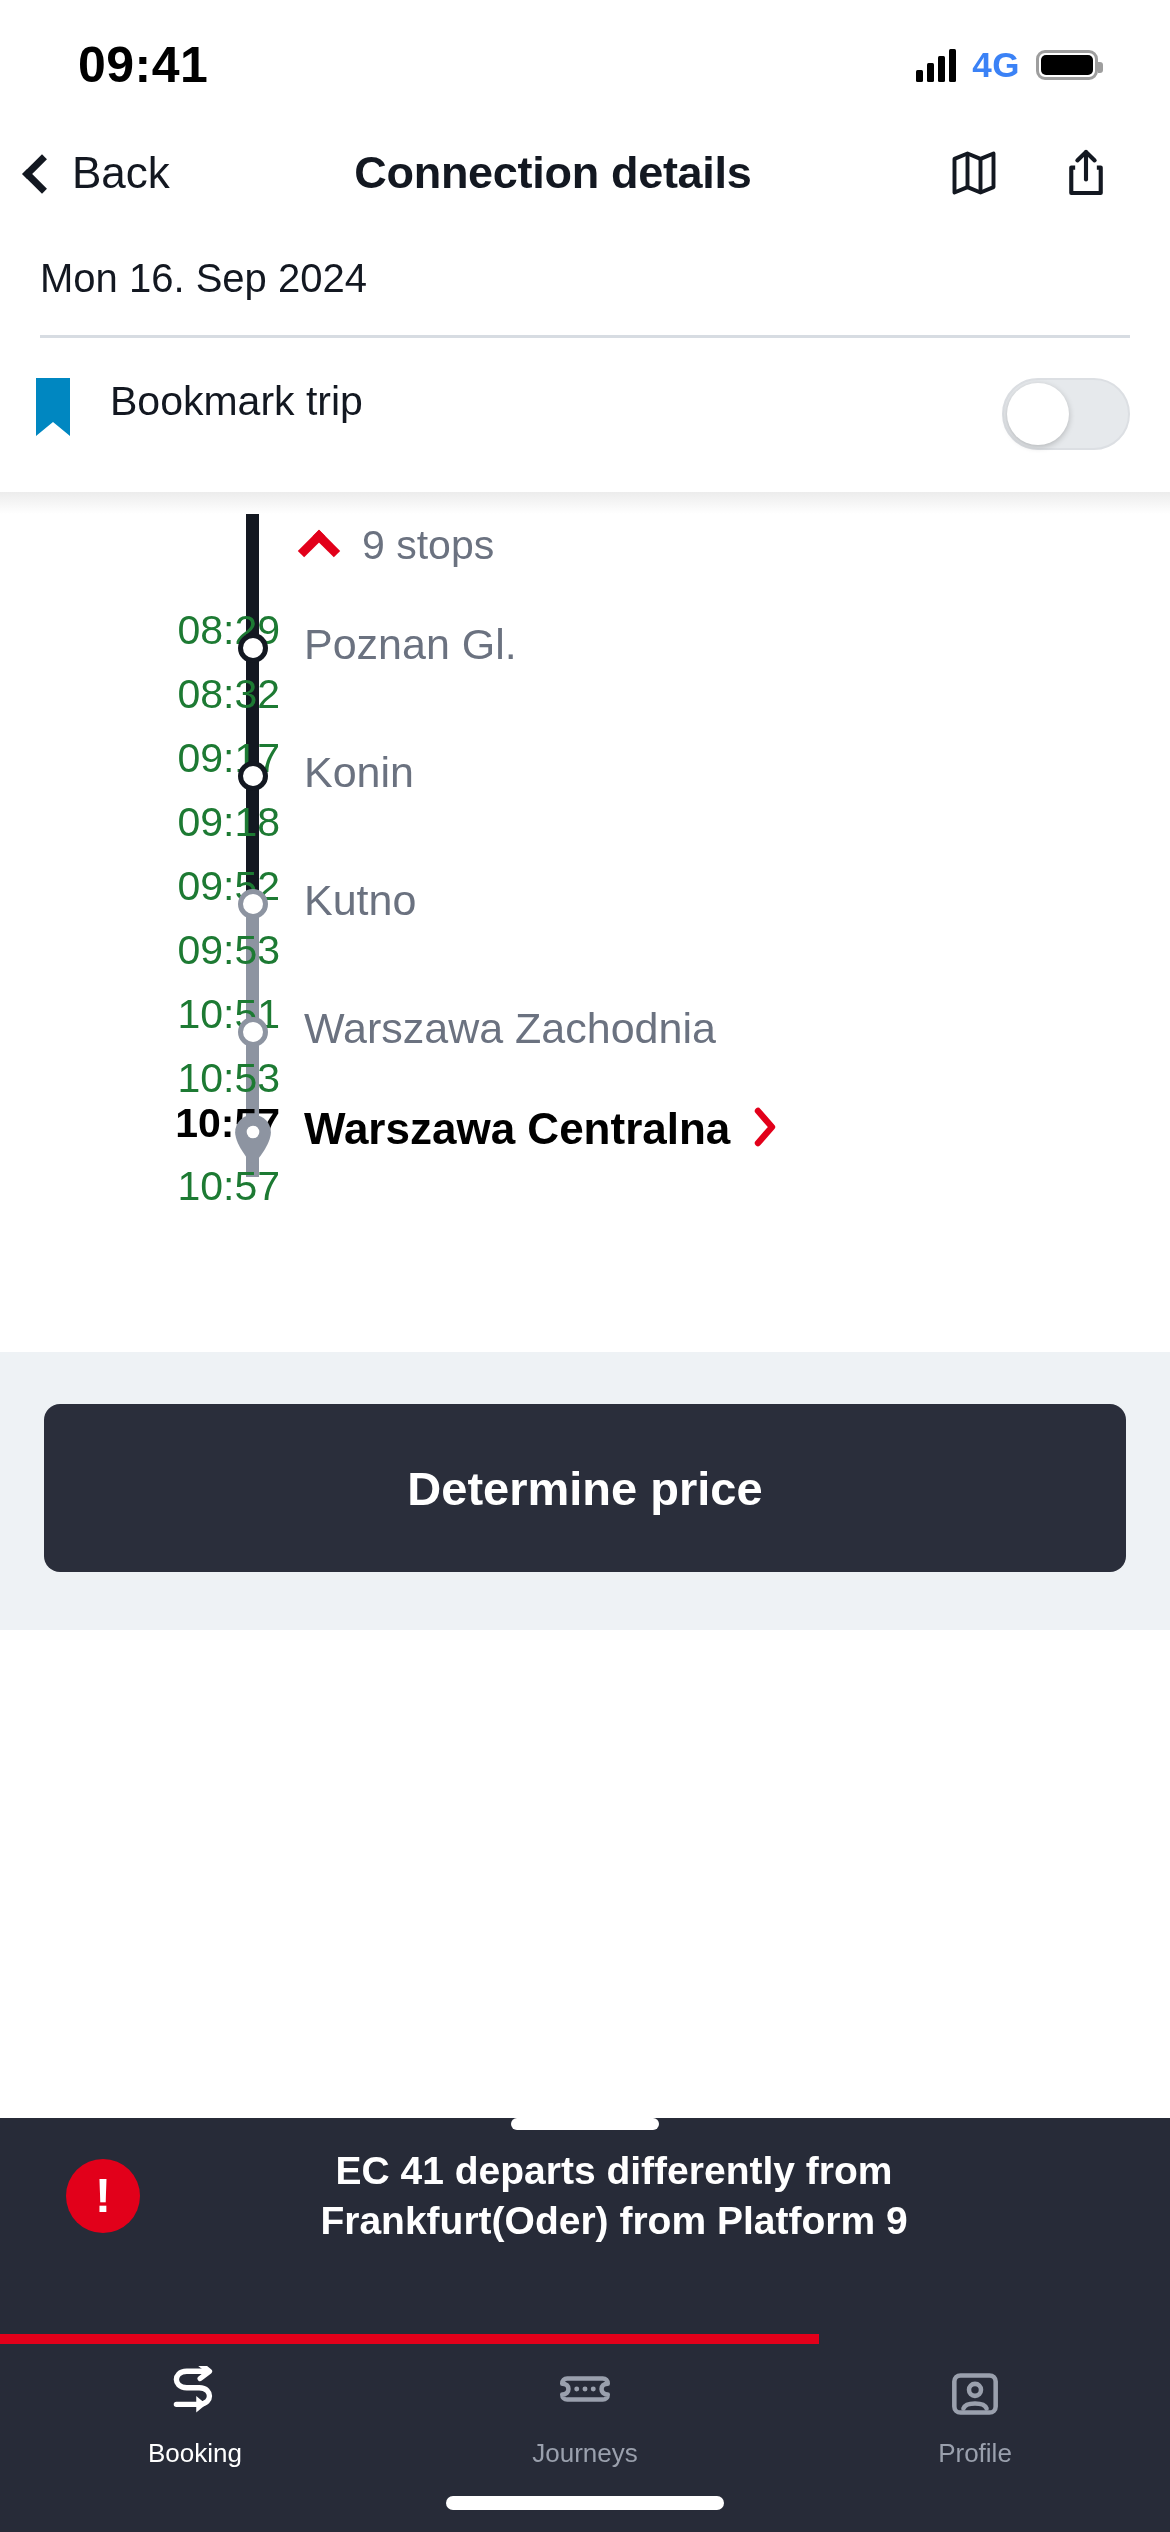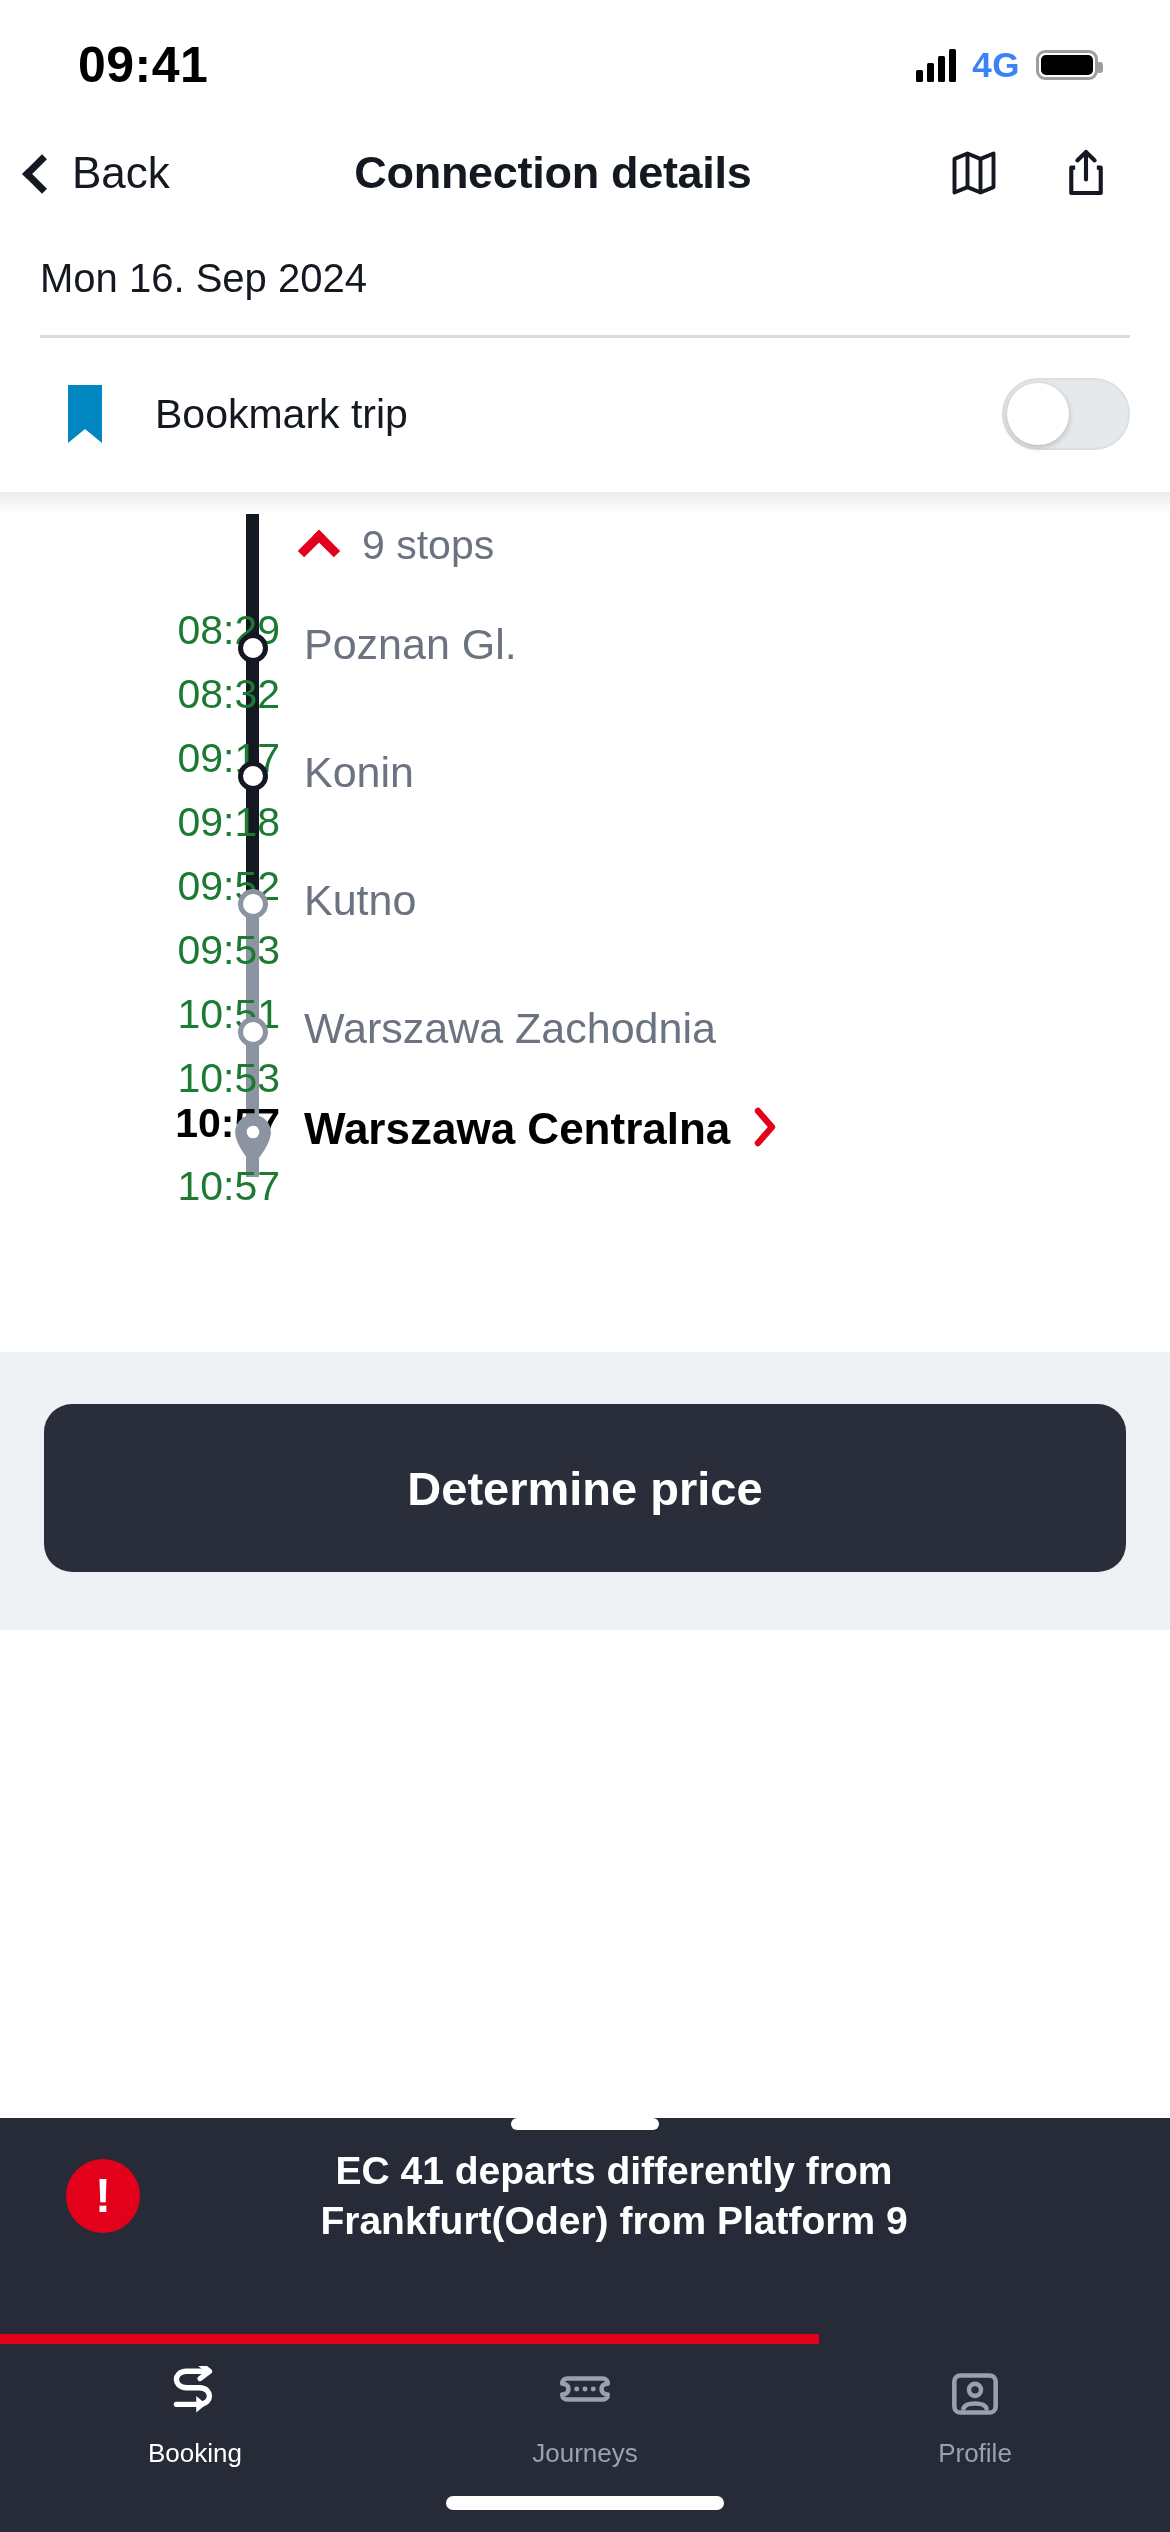--- a/index.html
+++ b/index.html
@@ -47,21 +47,21 @@
 
   
   .daterow{
     display:flex; align-items:center; justify-content:space-between;
     padding:28px 40px 34px 40px; font-size:40px; color:#131821;
   }
 
   
   .divider{ height:3px; background:#d7dce2; margin:0 40px; }
   .bookmark-row{
-    display:flex; align-items:center; padding:40px 40px 42px 60px; gap:13px;
+    display:flex; padding:40px 40px 42px 28px; gap:0;
   }
   .bm-icon{ width:34px; height:58px; position:relative; margin-left:8px;}
   .bm-icon .flag{ width:34px; height:58px; background:#0087c1;
     clip-path:polygon(0 0,100% 0,100% 100%,50% 76%,0 100%); }
   .bm-label{ font-size:41px; margin-left:40px; color:#131821; }
   .toggle{
     margin-left:auto; width:128px; height:72px; border-radius:36px;
     background:#e6e9ec; border:2px solid #dcdfe3; position:relative;
   }
   .toggle .knob{
@@ -115,21 +115,21 @@
     width:30px; height:30px; border-left:9px solid #e2001a;
     border-top:9px solid #e2001a; transform:rotate(45deg); margin-top:10px;
   }
   .stops-toggle .lbl{ font-size:41px; color:#6b7280; }
 
   
   .price-section{
     background:#eef2f5; padding:52px 44px 58px 44px;
   }
   .price-btn{
-    width:100%; height:168px; border-radius:28px; background:#2a2e3b;
+    width:100%; height:168px; border-radius:16px; background:#2a2e3b;
     color:#fff; font-size:47px; font-weight:700; display:flex;
     align-items:center; justify-content:center; border:none;
     font-family:"Liberation Sans", sans-serif;
   }
 
   
   .toast{
     background:#272b38; position:relative; padding:0 0 0 0;
     height:226px;
   }

